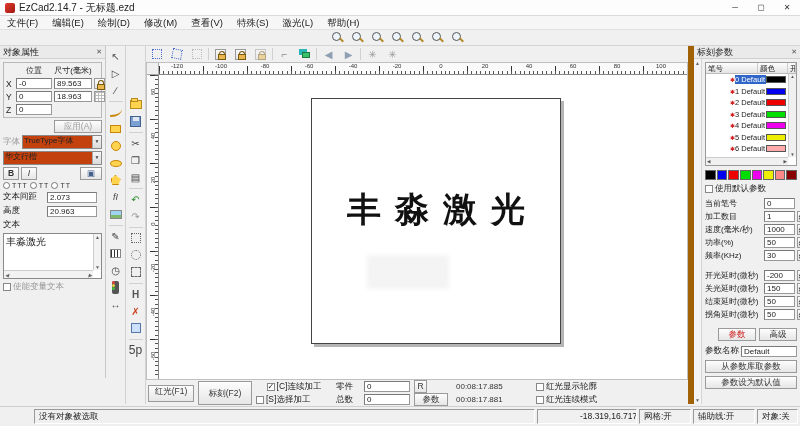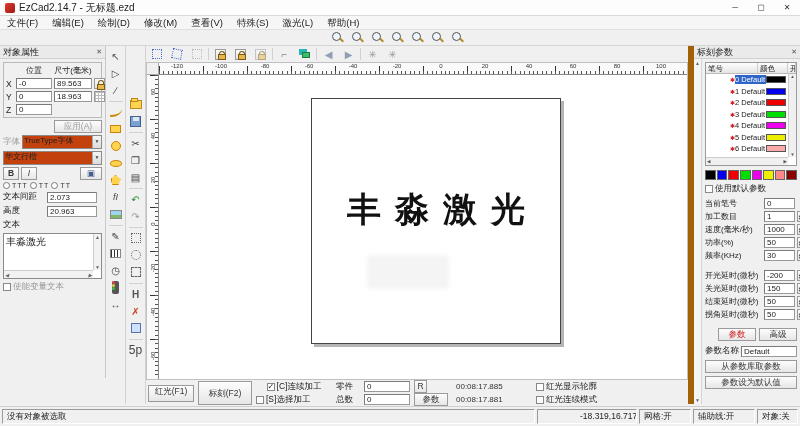--- a/index.html
+++ b/index.html
@@ -112,21 +112,21 @@
   .spin i { font-style:normal; font-size:4px; color:#444; }
   .gaptop { margin-top:9px; }
   #advrow { display:flex; justify-content:flex-end; gap:3px; margin:8px 0 4px 0; }
   #advrow .btn { width:38px; }
   .redtext { color:#cc2222; }
   #pname-row { display:flex; align-items:center; gap:2px; margin-bottom:3px; }
   .wide { width:100%; margin-bottom:3px; }
   
   #statusbar { left:0; top:406px; width:800px; height:20px; background:#f0f0f0; border-top:1px solid #cfcfcf; display:flex; align-items:center; gap:2px; padding:1px 2px; font-size:8.5px; }
   .seg { border:1px solid; border-color:#9a9a9a #fff #fff #9a9a9a; height:15px; line-height:13px; padding:0 4px; background:#f0f0f0; white-space:nowrap; overflow:hidden; }
-  .seg.grow { flex:1; }
+  .seg.grow { flex:1;margin-left:32px; }
 </style>
 </head>
 <body>
 
 <div id="titlebar" class="abs">
   <span id="app-icon"></span>
   <span>EzCad2.14.7 - 无标题.ezd</span>
   <div id="win-controls">
     <span>─</span>
     <span>▢</span>

